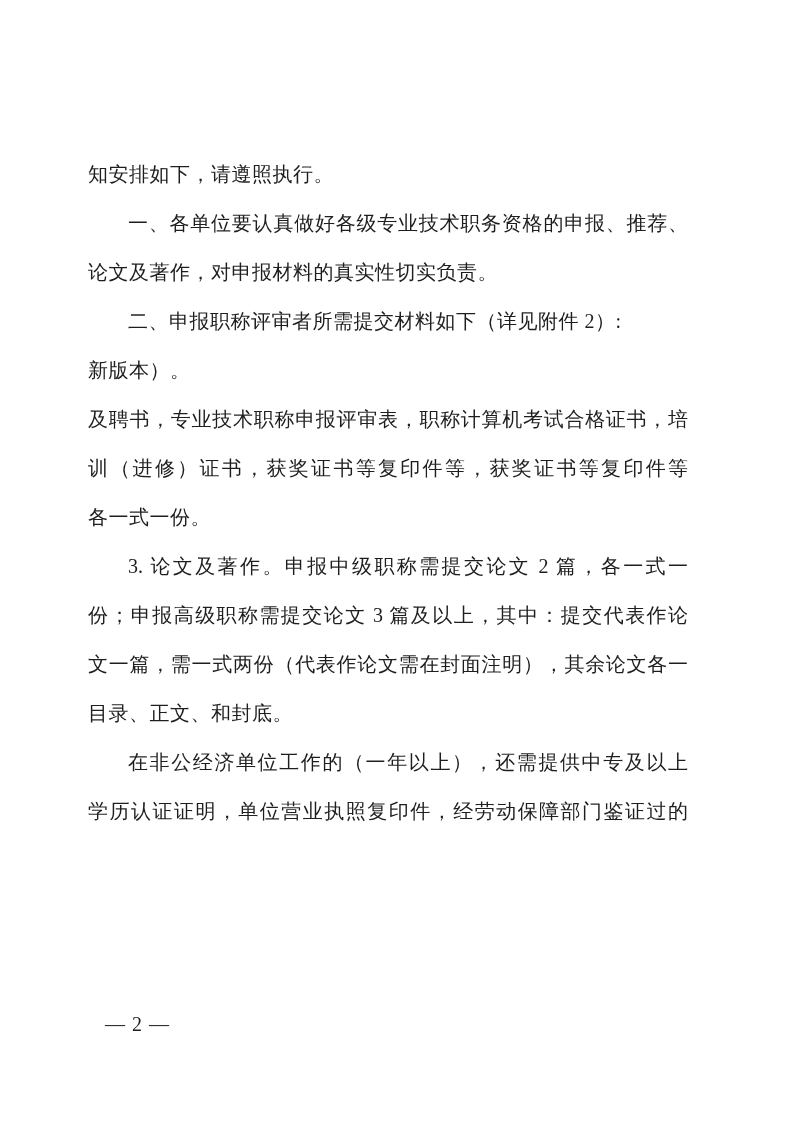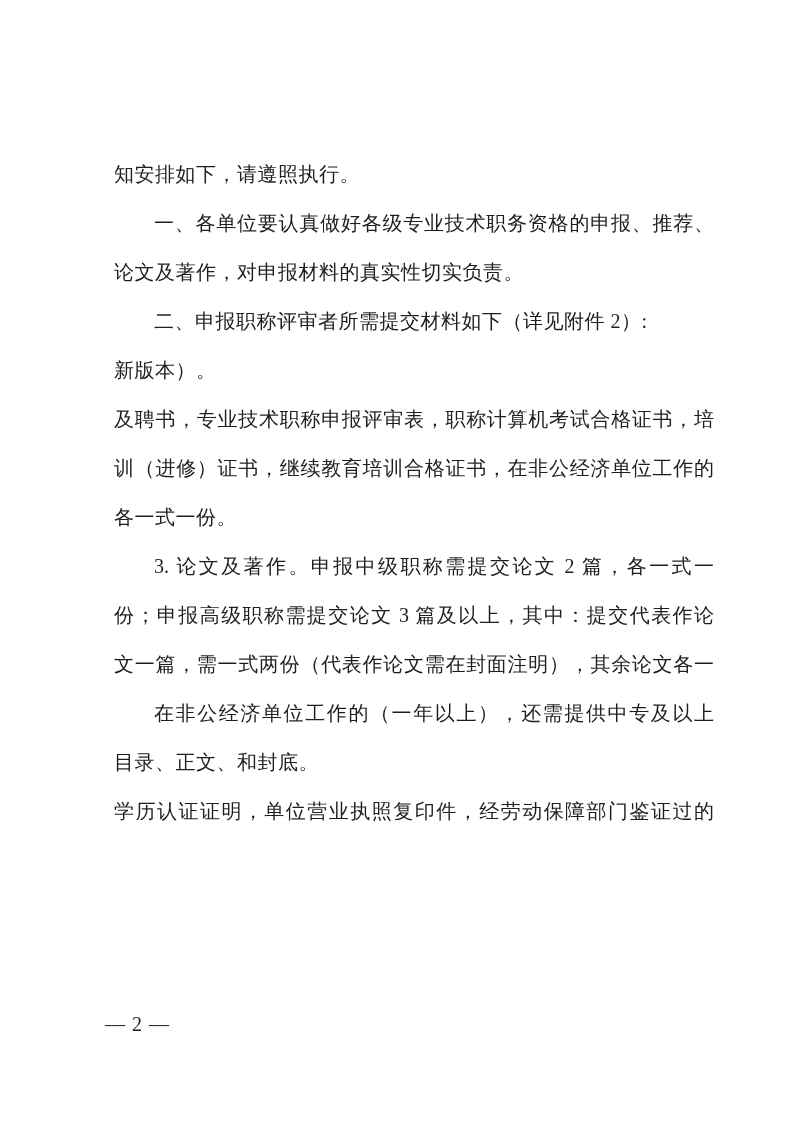--- a/index.html
+++ b/index.html
@@ -11,21 +11,21 @@
     position: relative;
     width: 793px;
     height: 1122px;
     background: #ffffff;
     overflow: hidden;
     font-family: "Liberation Serif", serif;
     color: #1e1e1e;
   }
   .textblock {
     position: absolute;
-    left: 114px;
+    left: 88px;
     top: 150px;
     width: 600px;
   }
   .line {
     height: 49px;
     line-height: 49px;
     font-size: 20px;
     letter-spacing: 0.5px;
     white-space: nowrap;
   }
@@ -52,23 +52,23 @@
 <body>
 
 <div class="page">
   <div class="textblock">
     <div class="line">知安排如下，请遵照执行。</div>
     <div class="line indent just">一、各单位要认真做好各级专业技术职务资格的申报、推荐、</div>
     <div class="line">论文及著作，对申报材料的真实性切实负责。</div>
     <div class="line indent">二、申报职称评审者所需提交材料如下（详见附件 2）:</div>
     <div class="line">新版本）。</div>
     <div class="line just">及聘书，专业技术职称申报评审表，职称计算机考试合格证书，培</div>
-    <div class="line just">训（进修）证书，继续教育培训合格证书，在非公经济单位工作的</div>
+    <div class="line just">训（进修）证书，获奖证书等复印件等，获奖证书等复印件等</div>
     <div class="line">各一式一份。</div>
     <div class="line indent just">3. 论文及著作。申报中级职称需提交论文 2 篇，各一式一</div>
     <div class="line just">份；申报高级职称需提交论文 3 篇及以上，其中：提交代表作论</div>
     <div class="line just">文一篇，需一式两份（代表作论文需在封面注明），其余论文各一</div>
+    <div class="line">目录、正文、和封底。</div>
     <div class="line indent just">在非公经济单位工作的（一年以上），还需提供中专及以上</div>
-    <div class="line">目录、正文、和封底。</div>
     <div class="line just">学历认证证明，单位营业执照复印件，经劳动保障部门鉴证过的</div>
   </div>
   <div class="pagenum">— 2 —</div>
 </div>
 
 </body></html>

